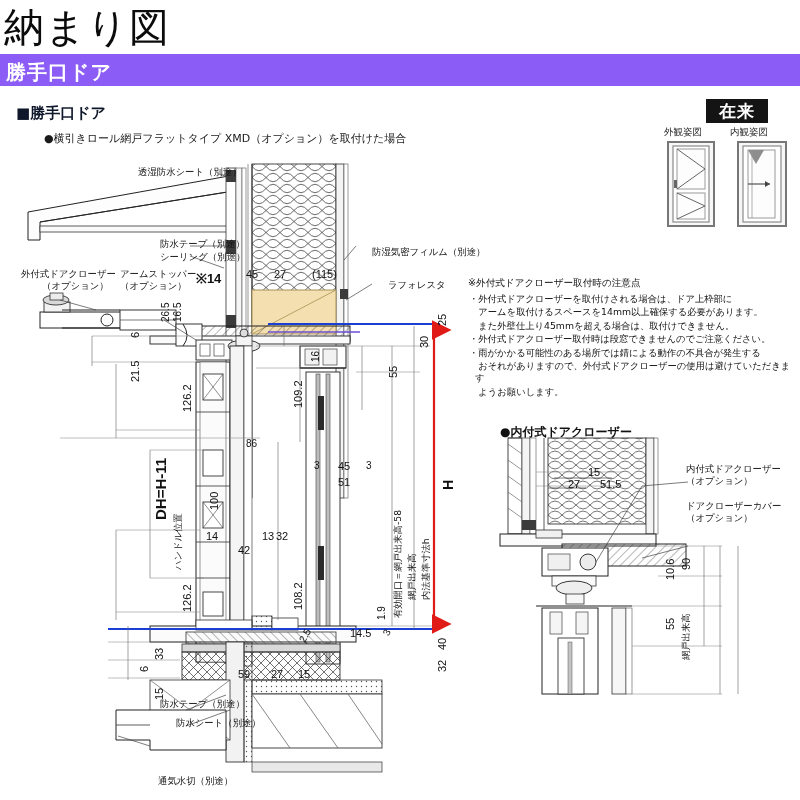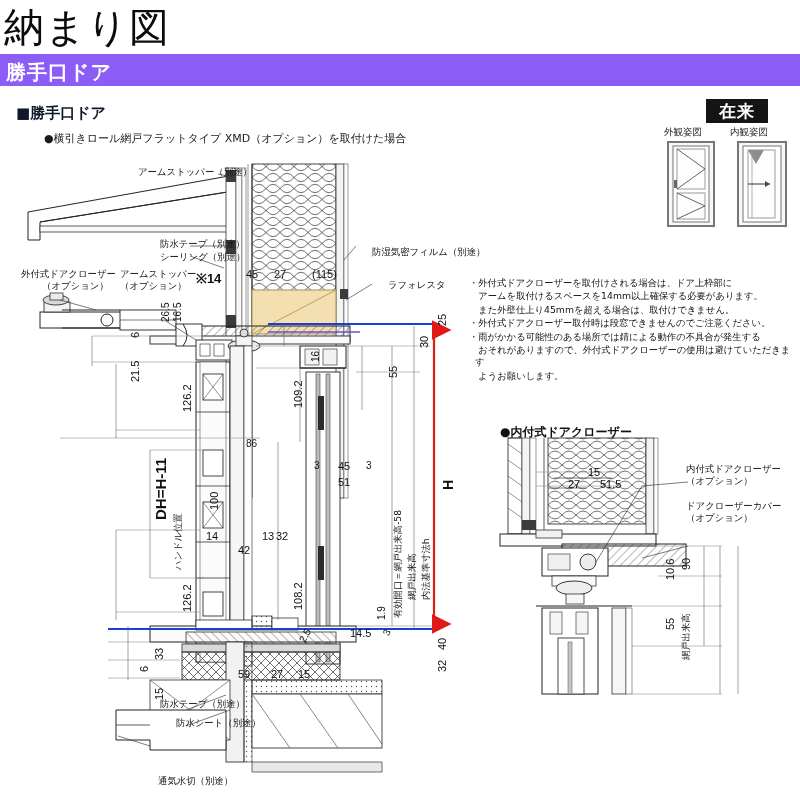--- a/index.html
+++ b/index.html
@@ -108,20 +108,21 @@
     <rect x="78" y="2" width="48" height="84" fill="#f7f7f7" stroke="#777" stroke-width="2"></rect>
     <rect x="83" y="6" width="38" height="76" fill="#fff" stroke="#8a8a8a" stroke-width="1.2"></rect>
     <rect x="88" y="10" width="27" height="68" fill="#fdfdfd" stroke="#9a9a9a" stroke-width="1"></rect>
     <polygon points="88,10 104,10 96,24" fill="#8d8d8d"></polygon>
     <line x1="92" y1="10" x2="92" y2="78" stroke="#9a9a9a" stroke-width="0.8"></line>
     <line x1="88" y1="44" x2="110" y2="44" stroke="#444" stroke-width="1.1"></line>
     <polygon points="110,44 105,41 105,47" fill="#444"></polygon>
   </svg>
 
   <div class="note-box">
+    <div class="note-title">※外付式ドアクローザー取付時の注意点</div>
     <div class="note-li">・外付式ドアクローザーを取付けされる場合は、ドア上枠部に</div>
     <div class="note-li">　アームを取付けるスペースを14mm以上確保する必要があります。</div>
     <div class="note-li">　また外壁仕上り45mmを超える場合は、取付けできません。</div>
     <div class="note-li">・外付式ドアクローザー取付時は段窓できませんのでご注意ください。</div>
     <div class="note-li">・雨がかかる可能性のある場所では錆による動作の不具合が発生する</div>
     <div class="note-li">　おそれがありますので、外付式ドアクローザーの使用は避けていただきます</div>
     <div class="note-li">　ようお願いします。</div>
   </div>
 
   <svg id="draw" viewBox="0 0 480 650">
@@ -298,21 +299,21 @@
       <line x1="362" y1="196" x2="362" y2="260"></line>
       <line x1="278" y1="292" x2="278" y2="470"></line>
       <line x1="392" y1="196" x2="392" y2="476"></line>
       <line x1="414" y1="176" x2="414" y2="479"></line>
       <line x1="128" y1="476" x2="128" y2="530"></line>
     </g>
 
     <line x1="434" y1="180" x2="434" y2="474" stroke="#e01b17" stroke-width="2.2" marker-start="url(#arrUp)" marker-end="url(#arrDn)"></line>
   </svg>
 
-  <div class="lbl" style="left:138px; top:166px;">アームストッパー（別途）</div>
+  <div class="lbl" style="left:138px; top:166px;">透湿防水シート（別途）</div>
   <div class="lbl" style="left:160px; top:238px;">防水テープ（別途）</div>
   <div class="lbl" style="left:160px; top:251px;">シーリング（別途）</div>
   <div class="lbl" style="left:372px; top:246px;">防湿気密フィルム（別途）</div>
   <div class="lbl" style="left:388px; top:279px;">ラフォレスタ</div>
   <div class="lbl" style="left:21px; top:268px;">外付式ドアクローザー</div>
   <div class="lbl" style="left:42px; top:280px;">（オプション）</div>
   <div class="lbl" style="left:120px; top:268px;">アームストッパー</div>
   <div class="lbl" style="left:120px; top:280px;">（オプション）</div>
   <div class="dim big" style="left:196px; top:269px;text-align:center;">※14</div>
   <div class="lbl" style="left:160px; top:698px;">防水テープ（別途）</div>

